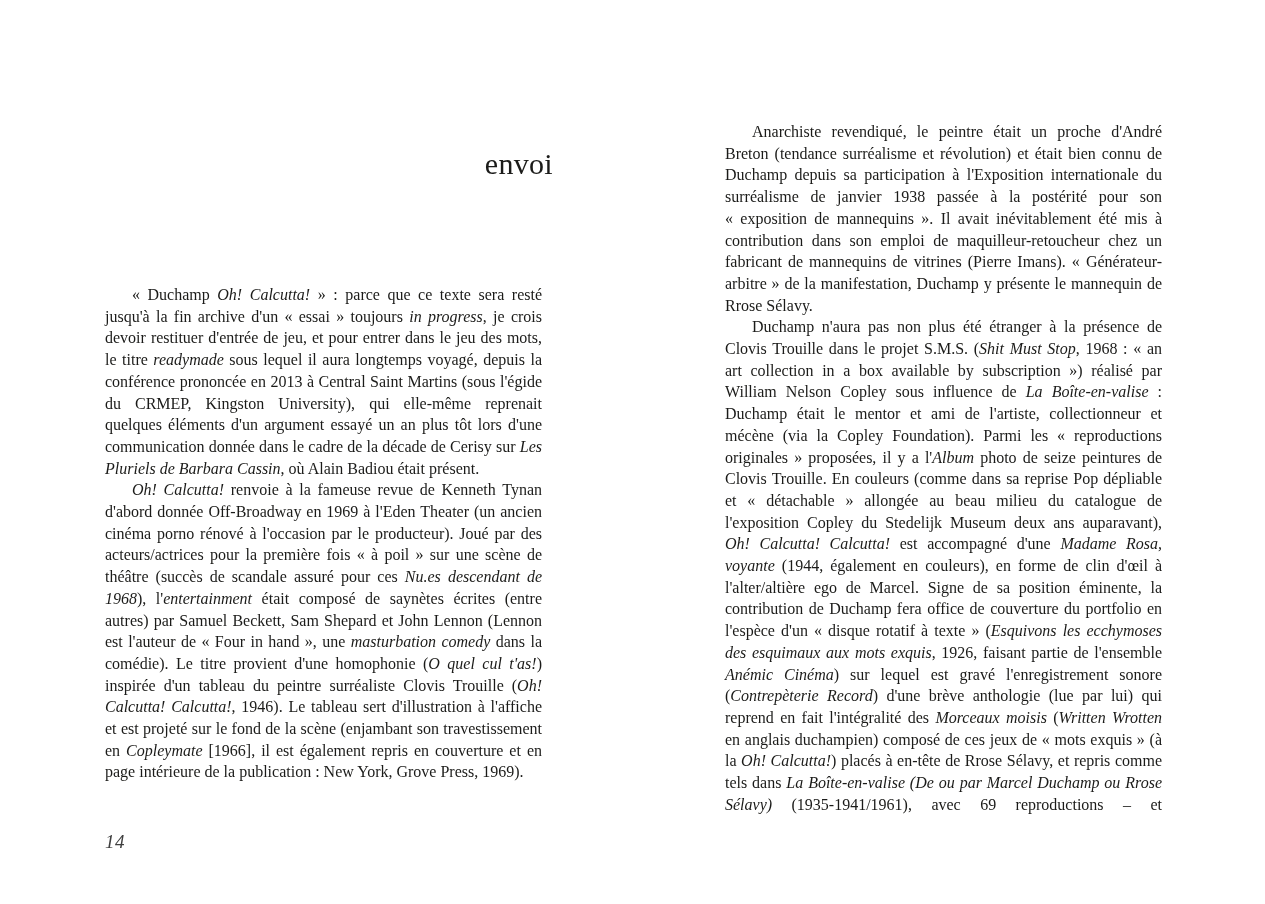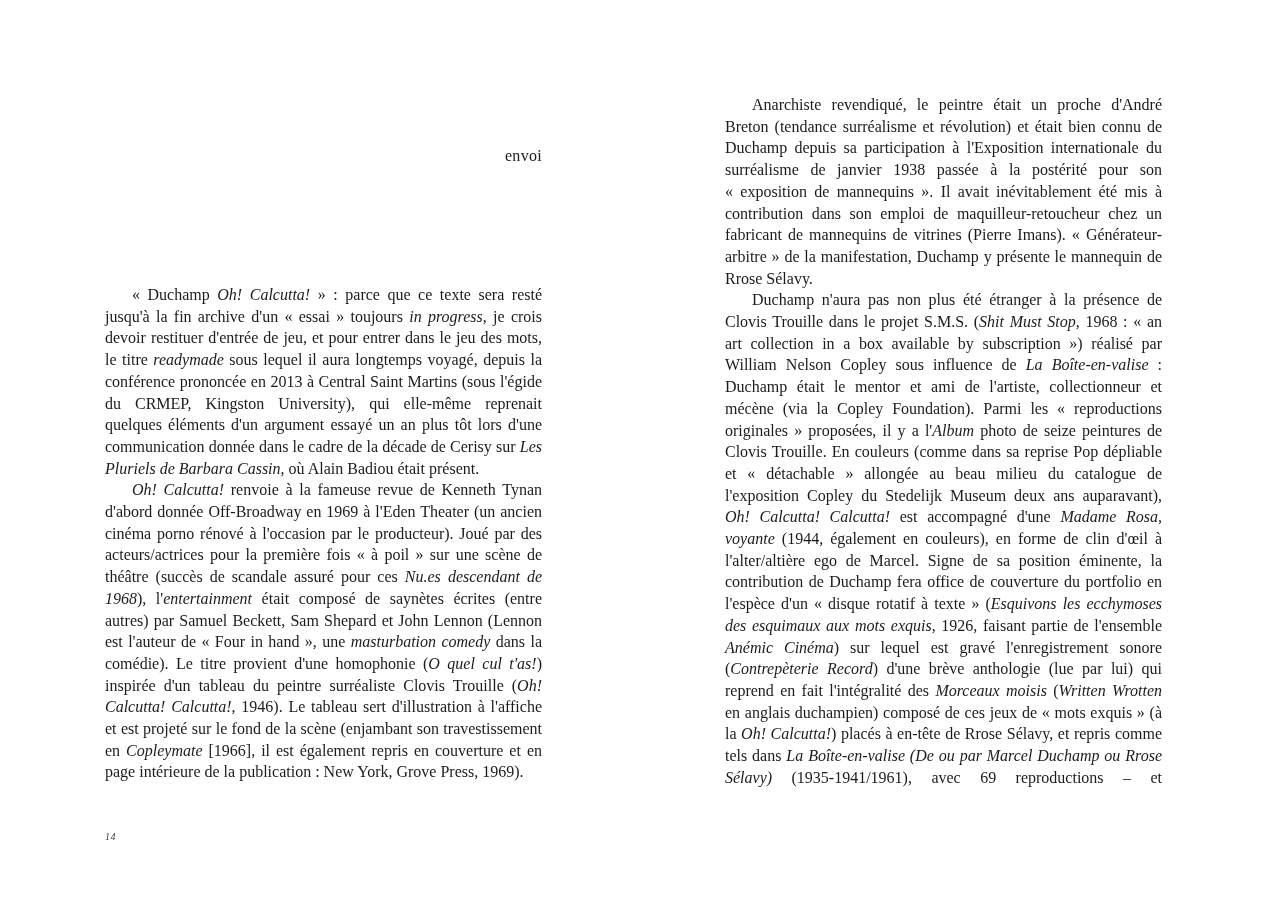--- a/index.html
+++ b/index.html
@@ -13,48 +13,48 @@
     color: #1b1b19;
     -webkit-font-smoothing: antialiased;
   }
   .spread { position: absolute; inset: 0; }
   .page { position: absolute; top: 0; height: 904px; }
   .page-left  { left: 0;    width: 632px; }
   .page-right { left: 632px; width: 633px; }
 
   .chapter-title {
     position: absolute;
-    left: 105px;
+    left: 116px;
     top: 147px;
     width: 437px;
     margin: 0;
     text-align: right;
-    font-size: 16px;
+    font-size: 30px;
     font-weight: 400;
     letter-spacing: 0.3px;
     color: #1b1b19;
   }
 
   .text-block {
     position: absolute;
     width: 437px;
     font-size: 16px;
     line-height: 21.7px;
     text-align: justify;
   }
   .text-left { left: 105px; top: 284px; }
-  .text-right-block { left: 93px; top: 94px; }
+  .text-right-block { left: 93px; top: 121px; }
 
   .para { margin: 0; text-indent: 27px; }
   .para em { font-style: italic; }
   .continues { text-align-last: justify; }
 
   .folio {
     position: absolute;
-    font-size: 10px;
+    font-size: 19px;
     letter-spacing: 0.5px;
     color: #404040;
     font-style: italic;
   }
   .folio-left  { left: 105px; top: 831px; }
   .folio-right { left: 93px;  top: 831px; width: 437px; text-align: right; }
 </style>
 </head>
 <body>
 

